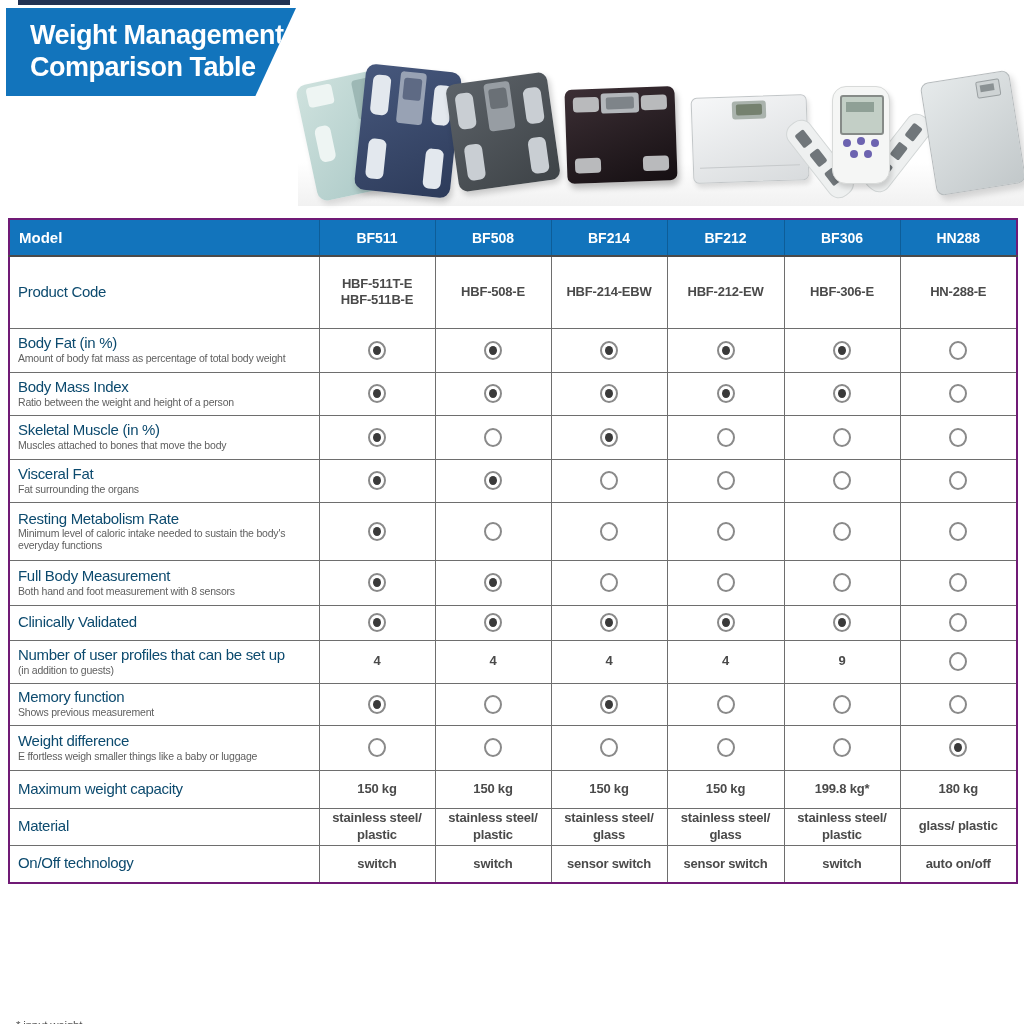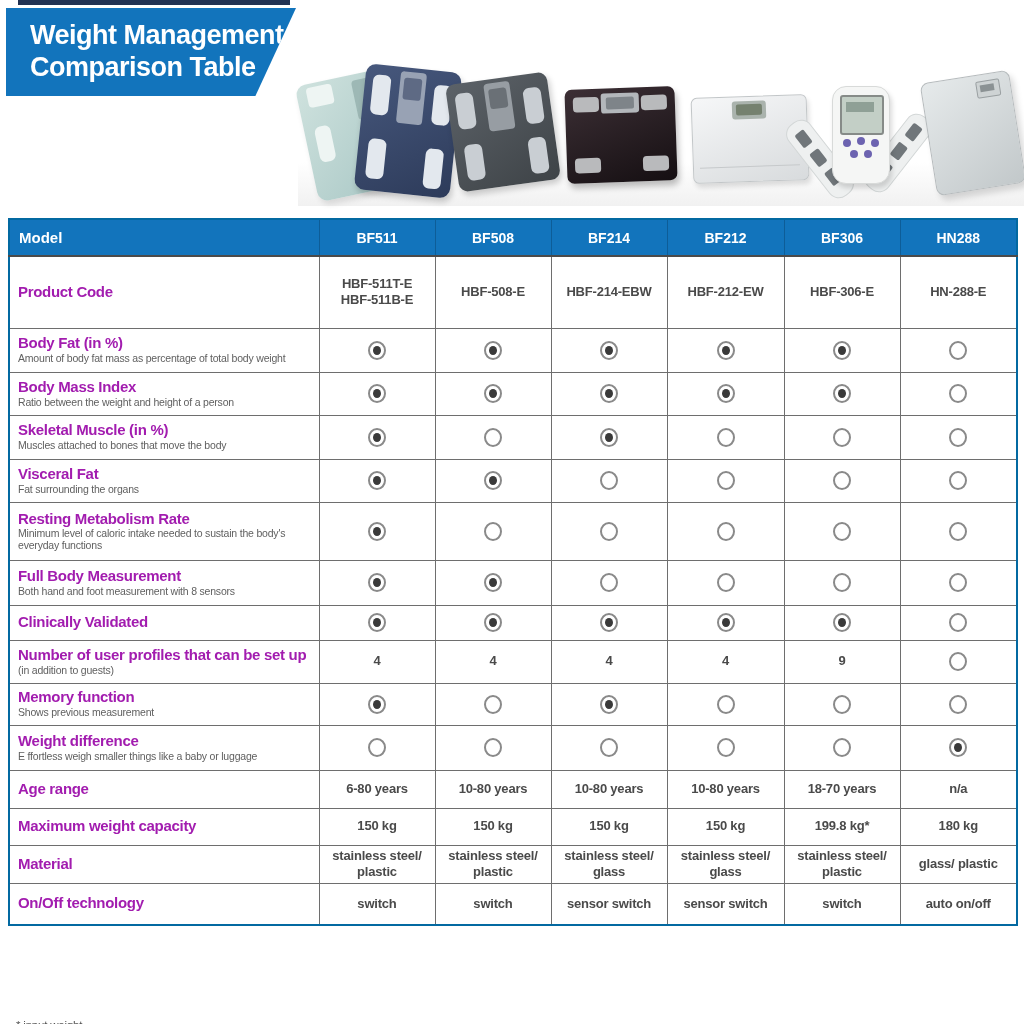--- a/index.html
+++ b/index.html
@@ -55,30 +55,30 @@
   .p306 .lcd::after{content:"";position:absolute;left:4px;top:5px;width:28px;height:10px;background:#8fa096;}
   .p306 .btn{position:absolute;width:8px;height:8px;border-radius:50%;background:#6c63b0;}
   
   .p288{left:928px;top:76px;width:88px;height:112px;background:linear-gradient(145deg,#e6eaeb,#c2c8ca);border:1px solid #b6bbbd;border-radius:8px;transform:rotate(-9deg);box-shadow:3px 5px 6px rgba(0,0,0,.15);}
   .p288 .disp{position:absolute;right:10px;top:6px;width:22px;height:15px;background:#ced3d4;border:1px solid #999fa1;border-radius:2px;}
   .p288 .disp::after{content:"";position:absolute;left:3px;top:3px;width:14px;height:7px;background:#8b9294;}
   
   table.cmp{
     position:absolute;left:8px;top:218px;width:1008px;
     border-collapse:collapse;table-layout:fixed;
-    border:2px solid #0369a1;
+    border:2px solid #701a75;
   }
   table.cmp th, table.cmp td{border:1px solid #6e6e6e;overflow:hidden;}
   table.cmp thead th{
     background:#1274bc;color:#ffffff;font-size:14px;font-weight:bold;
     text-align:center;border:1px solid #0d5d98;border-bottom:2px solid #4a4a4a;
   }
   table.cmp thead th.model-th{text-align:left;padding-left:9px;font-size:15px;}
   td.label-cell{vertical-align:middle;padding:3px 6px 3px 8px;background:#fff;}
-  .row-title{font-size:15px;font-weight:bold;color:#a21caf;letter-spacing:-0.3px;line-height:1.12;}
+  .row-title{font-size:15px;font-weight:normal;color:#0c4a6e;letter-spacing:-0.3px;line-height:1.12;}
   .row-sub{font-size:10.5px;color:#606060;letter-spacing:-0.2px;line-height:1.1;margin-top:1px;}
   td.val-cell{
     text-align:center;vertical-align:middle;background:#fff;
     font-size:13px;font-weight:bold;color:#4a4a4a;letter-spacing:-0.2px;line-height:1.25;
   }
   .radio{display:inline-block;width:14px;height:15px;border:2px solid #8a8a8a;border-radius:50%;position:relative;vertical-align:middle;background:#fff;}
   .radio .dot{position:absolute;left:3px;top:3px;width:8px;height:9px;background:#3a3a3a;border-radius:50%;}
   
   thead tr{height:37px;}
   tbody tr:nth-child(1){height:72px;}
@@ -313,31 +313,20 @@
         </td>
         <td class="val-cell"><span class="radio"></span></td>
         <td class="val-cell"><span class="radio"></span></td>
         <td class="val-cell"><span class="radio"></span></td>
         <td class="val-cell"><span class="radio"></span></td>
         <td class="val-cell"><span class="radio"></span></td>
         <td class="val-cell"><span class="radio filled"><span class="dot"></span></span></td>
       </tr>
       <tr>
         <td class="label-cell">
-          <div class="row-title">Age range</div>
-        </td>
-        <td class="val-cell">6-80 years</td>
-        <td class="val-cell">10-80 years</td>
-        <td class="val-cell">10-80 years</td>
-        <td class="val-cell">10-80 years</td>
-        <td class="val-cell">18-70 years</td>
-        <td class="val-cell">n/a</td>
-      </tr>
-      <tr>
-        <td class="label-cell">
           <div class="row-title">Maximum weight capacity</div>
         </td>
         <td class="val-cell">150 kg</td>
         <td class="val-cell">150 kg</td>
         <td class="val-cell">150 kg</td>
         <td class="val-cell">150 kg</td>
         <td class="val-cell">199.8 kg*</td>
         <td class="val-cell">180 kg</td>
       </tr>
       <tr>

